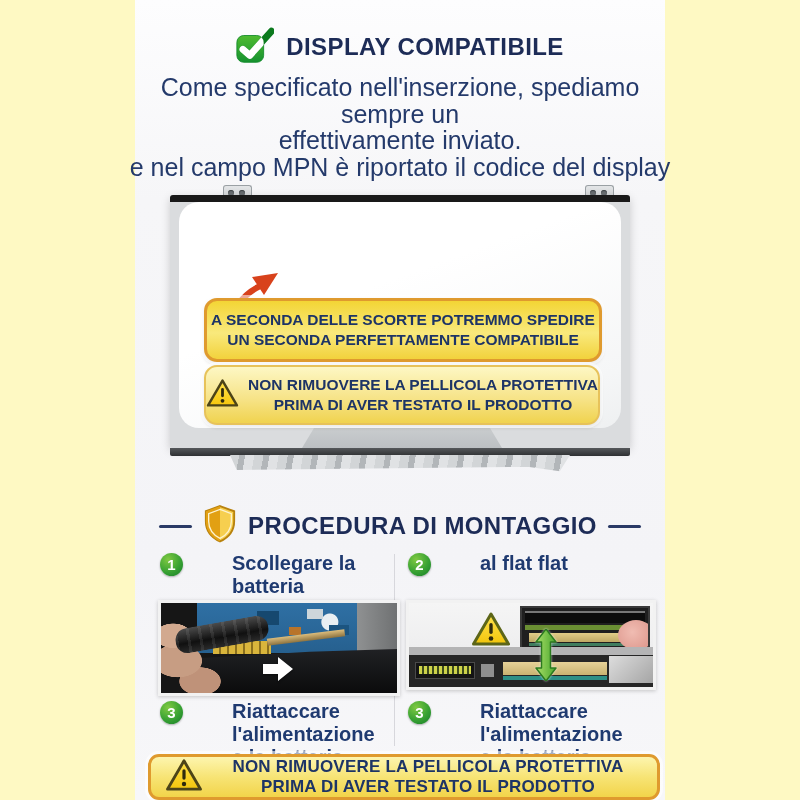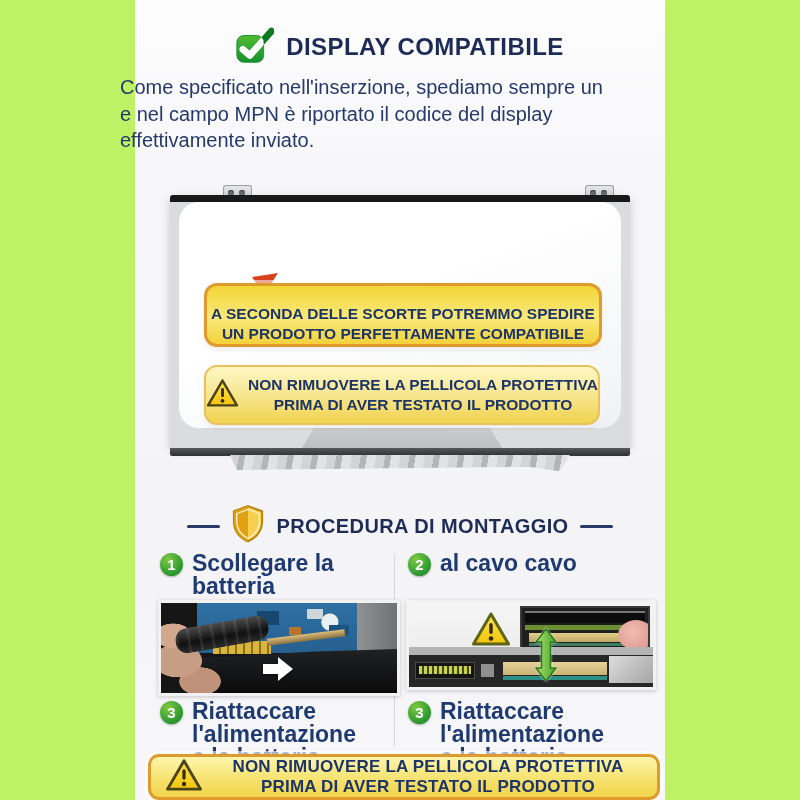--- a/index.html
+++ b/index.html
@@ -1,26 +1,26 @@
 <!DOCTYPE html>
 <html><head>
 <meta charset="utf-8">
 <style>
   html,body{margin:0;padding:0;background:#ffffff;}
-  #stage{position:relative;width:800px;height:800px;overflow:hidden;background:#bef264;
+  #stage{position:relative;width:800px;height:800px;overflow:hidden;background:#fef9c3;
          font-family:"Liberation Sans", sans-serif;}
   .col-bg{position:absolute;left:135px;top:0;width:530px;height:800px;
           background:linear-gradient(180deg,#fdfdfe 0%,#f6f6f8 25%,#f4f4f7 70%,#f7f7f9 100%);}
 
   
   .title-row{position:absolute;left:135px;top:24px;width:530px;height:46px;
              display:flex;align-items:center;justify-content:center;gap:12px;}
   .title-text{font-size:24px;font-weight:bold;color:#1d2c57;letter-spacing:.4px;}
-  .intro{position:absolute;left:120px;top:74px;width:560px;text-align:left;
-         color:#243a6b;font-size:20px;line-height:26.5px;font-weight:500;}
+  .intro{position:absolute;left:120px;top:74px;width:560px;text-align:center;
+         color:#243a6b;font-size:25px;line-height:26.5px;font-weight:500;}
 
   
   .panel{position:absolute;left:170px;top:185px;width:460px;height:290px;}
   .bracket{position:absolute;width:27px;height:21px;background:linear-gradient(#e3e5e7,#c3c6c9);
            border:1px solid #9aa0a4;border-bottom:none;border-radius:3px 3px 0 0;top:0;}
   .bracket span{position:absolute;top:4px;width:6px;height:6px;border-radius:50%;
                 background:#6a6f73;box-shadow:inset 0 1px 1px #3c4043;}
   .bracket .h1{left:4px}.bracket .h2{left:15px}
   .bracket-left{left:53px}.bracket-right{left:415px}
   .panel-body{position:absolute;left:0;top:10px;width:460px;height:253px;background:#dadcde;
@@ -35,41 +35,41 @@
              background:linear-gradient(#55585b,#2e3032);border-radius:0 0 2px 2px;}
   .panel-foil{position:absolute;left:60px;top:270px;width:340px;height:17px;
               background:repeating-linear-gradient(100deg,#d2d5d7 0 9px,#b2b6b9 9px 15px,#e0e2e4 15px 24px);
               clip-path:polygon(0 0,100% 0,97% 95%,88% 70%,2% 88%);}
 
   
   .sticker{position:absolute;left:34px;width:392px;border-radius:13px;text-align:center;
            color:#1d3466;font-weight:bold;font-size:15.5px;line-height:20px;
            display:flex;align-items:center;justify-content:center;gap:9px;
            box-shadow:0 0 0 3px rgba(255,255,255,.55),0 2px 4px rgba(0,0,0,.18);}
-  .sticker-stock{top:98px;height:58px;border:3px solid #df9a2e;
-           background:linear-gradient(180deg,#f3d535 0%,#f9e97c 55%,#f2d23c 100%);align-items:flex-end;}
+  .sticker-stock{top:113px;height:58px;border:3px solid #df9a2e;
+           background:linear-gradient(180deg,#f3d535 0%,#f9e97c 55%,#f2d23c 100%);}
   .sticker-film{top:180px;height:56px;border:2px solid #e7c25a;
            background:linear-gradient(180deg,#fdf7c4 0%,#f8e süd 0%,#f6e284 60%,#f0d34f 100%);
            background:linear-gradient(180deg,#fdf7c4 0%,#f6e284 60%,#f0d34f 100%);}
   .red-arrow{position:absolute;left:46px;top:86px;}
 
   
   .proc-row{position:absolute;left:135px;top:503px;width:530px;height:46px;
             display:flex;align-items:center;justify-content:center;gap:11px;}
   .proc-line{width:33px;height:3px;background:#2a3a66;border-radius:2px;}
-  .proc-title{font-size:20px;font-weight:bold;color:#1d2c57;letter-spacing:.4px;}
+  .proc-title{font-size:24px;font-weight:bold;color:#1d2c57;letter-spacing:.4px;}
 
   
   .divider{position:absolute;left:394px;top:554px;width:1px;height:192px;background:#d7d7dc;}
   .step{position:absolute;display:flex;gap:9px;align-items:flex-start;}
   .step-num{flex:0 0 auto;width:23px;height:23px;border-radius:50%;margin-top:1px;
             background:radial-gradient(circle at 35% 28%,#7fc942 0%,#39a233 55%,#147c27 100%);
             color:#fff;font-weight:bold;font-size:15px;display:flex;align-items:center;justify-content:center;
             box-shadow:0 1px 2px rgba(0,0,0,.3);}
-  .step-text{color:#1f3a70;font-weight:bold;font-size:23px;line-height:23px;}
+  .step-text{color:#1f3a70;font-weight:bold;font-size:20px;line-height:23px;margin-left:40px;}
   .step-text span{display:block;}
   .step1{left:160px;top:552px;width:232px;}
   .step2{left:408px;top:552px;width:245px;}
   .step3a{left:160px;top:700px;width:238px;}
   .step3b{left:408px;top:700px;width:250px;}
 
   
   .photo{position:absolute;top:600px;overflow:hidden;border:3px solid #f2f2f2;
          box-shadow:0 1px 4px rgba(0,0,0,.2);}
   .photo-left{left:158px;width:236px;height:90px;background:#161616;}
@@ -160,22 +160,22 @@
         <rect x="1" y="10" width="31" height="31" rx="8" fill="url(#gchk)" stroke="#118a2a"></rect>
         <path d="M8 26 L16 33 L41 5" stroke="#0c7a1e" stroke-width="8" fill="none" stroke-linecap="round" stroke-linejoin="round"></path>
         <path d="M8 26 L16 33 L41 5" stroke="#ffffff" stroke-width="8" fill="none" clip-path="url(#cpchk)" stroke-linecap="round" stroke-linejoin="round"></path>
       </svg>
     </span>
     <span class="title-text">DISPLAY COMPATIBILE</span>
   </div>
 
   <div class="intro">
     <span style="display:block">Come specificato nell'inserzione, spediamo sempre un</span>
+    <span style="display:block">effettivamente inviato.</span>
     <span style="display:block">e nel campo MPN è riportato il codice del display</span>
-    <span style="display:block">effettivamente inviato.</span>
   </div>
 
   <div class="panel">
     <div class="bracket bracket-left">
         <span class="h1"></span>
         <span class="h2"></span>
       </div>
     <div class="bracket bracket-right">
         <span class="h1"></span>
         <span class="h2"></span>
@@ -190,21 +190,21 @@
     <span class="red-arrow">
       <svg width="72" height="64" viewBox="0 0 72 64">
         <path d="M12 60 C 15 40, 26 24, 44 15" fill="none" stroke="#d8421c" stroke-width="6" stroke-linecap="round"></path>
         <polygon points="36,6 62,2 48,24" fill="#d8421c"></polygon>
       </svg>
     </span>
 
     <div class="sticker sticker-stock">
       <div>
         <span style="display:block">A SECONDA DELLE SCORTE POTREMMO SPEDIRE</span>
-        <span style="display:block">UN PRODOTTO PERFETTAMENTE COMPATIBILE</span>
+        <span style="display:block">UN SECONDA PERFETTAMENTE COMPATIBILE</span>
       </div>
     </div>
 
     <div class="sticker sticker-film">
       <span>
         <svg width="33" height="30" viewBox="0 0 40 36">
           <defs>
               <linearGradient id="gt1" x1="0" y1="0" x2="0" y2="1">
             <stop offset="0" stop-color="#ffe34e"></stop>
                 <stop offset="1" stop-color="#f5c60e"></stop>
@@ -245,21 +245,21 @@
   <div class="step step1">
     <span class="step-num">1</span>
     <span class="step-text">
       <span>Scollegare la batteria</span>
     </span>
   </div>
 
   <div class="step step2">
     <span class="step-num">2</span>
     <span class="step-text">
-      <span>al cavo cavo</span>
+      <span>al flat flat</span>
     </span>
   </div>
 
   <div class="photo photo-left">
     <div class="ph-board">
       <span class="ph-chip c1"></span>
       <span class="ph-chip c2"></span>
       <span class="ph-chip c3"></span>
       <span class="ph-chip c4"></span>
     </div>

